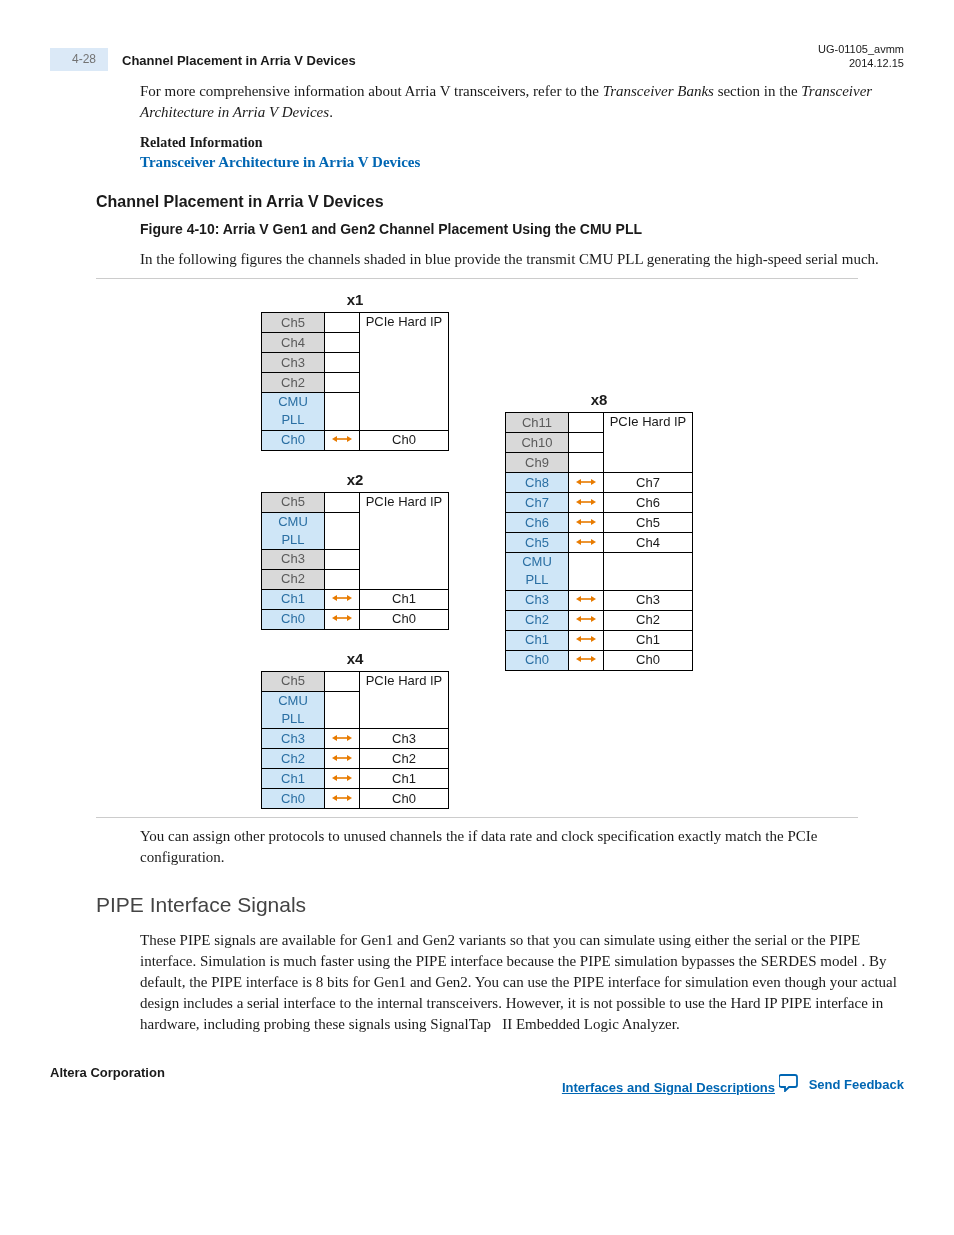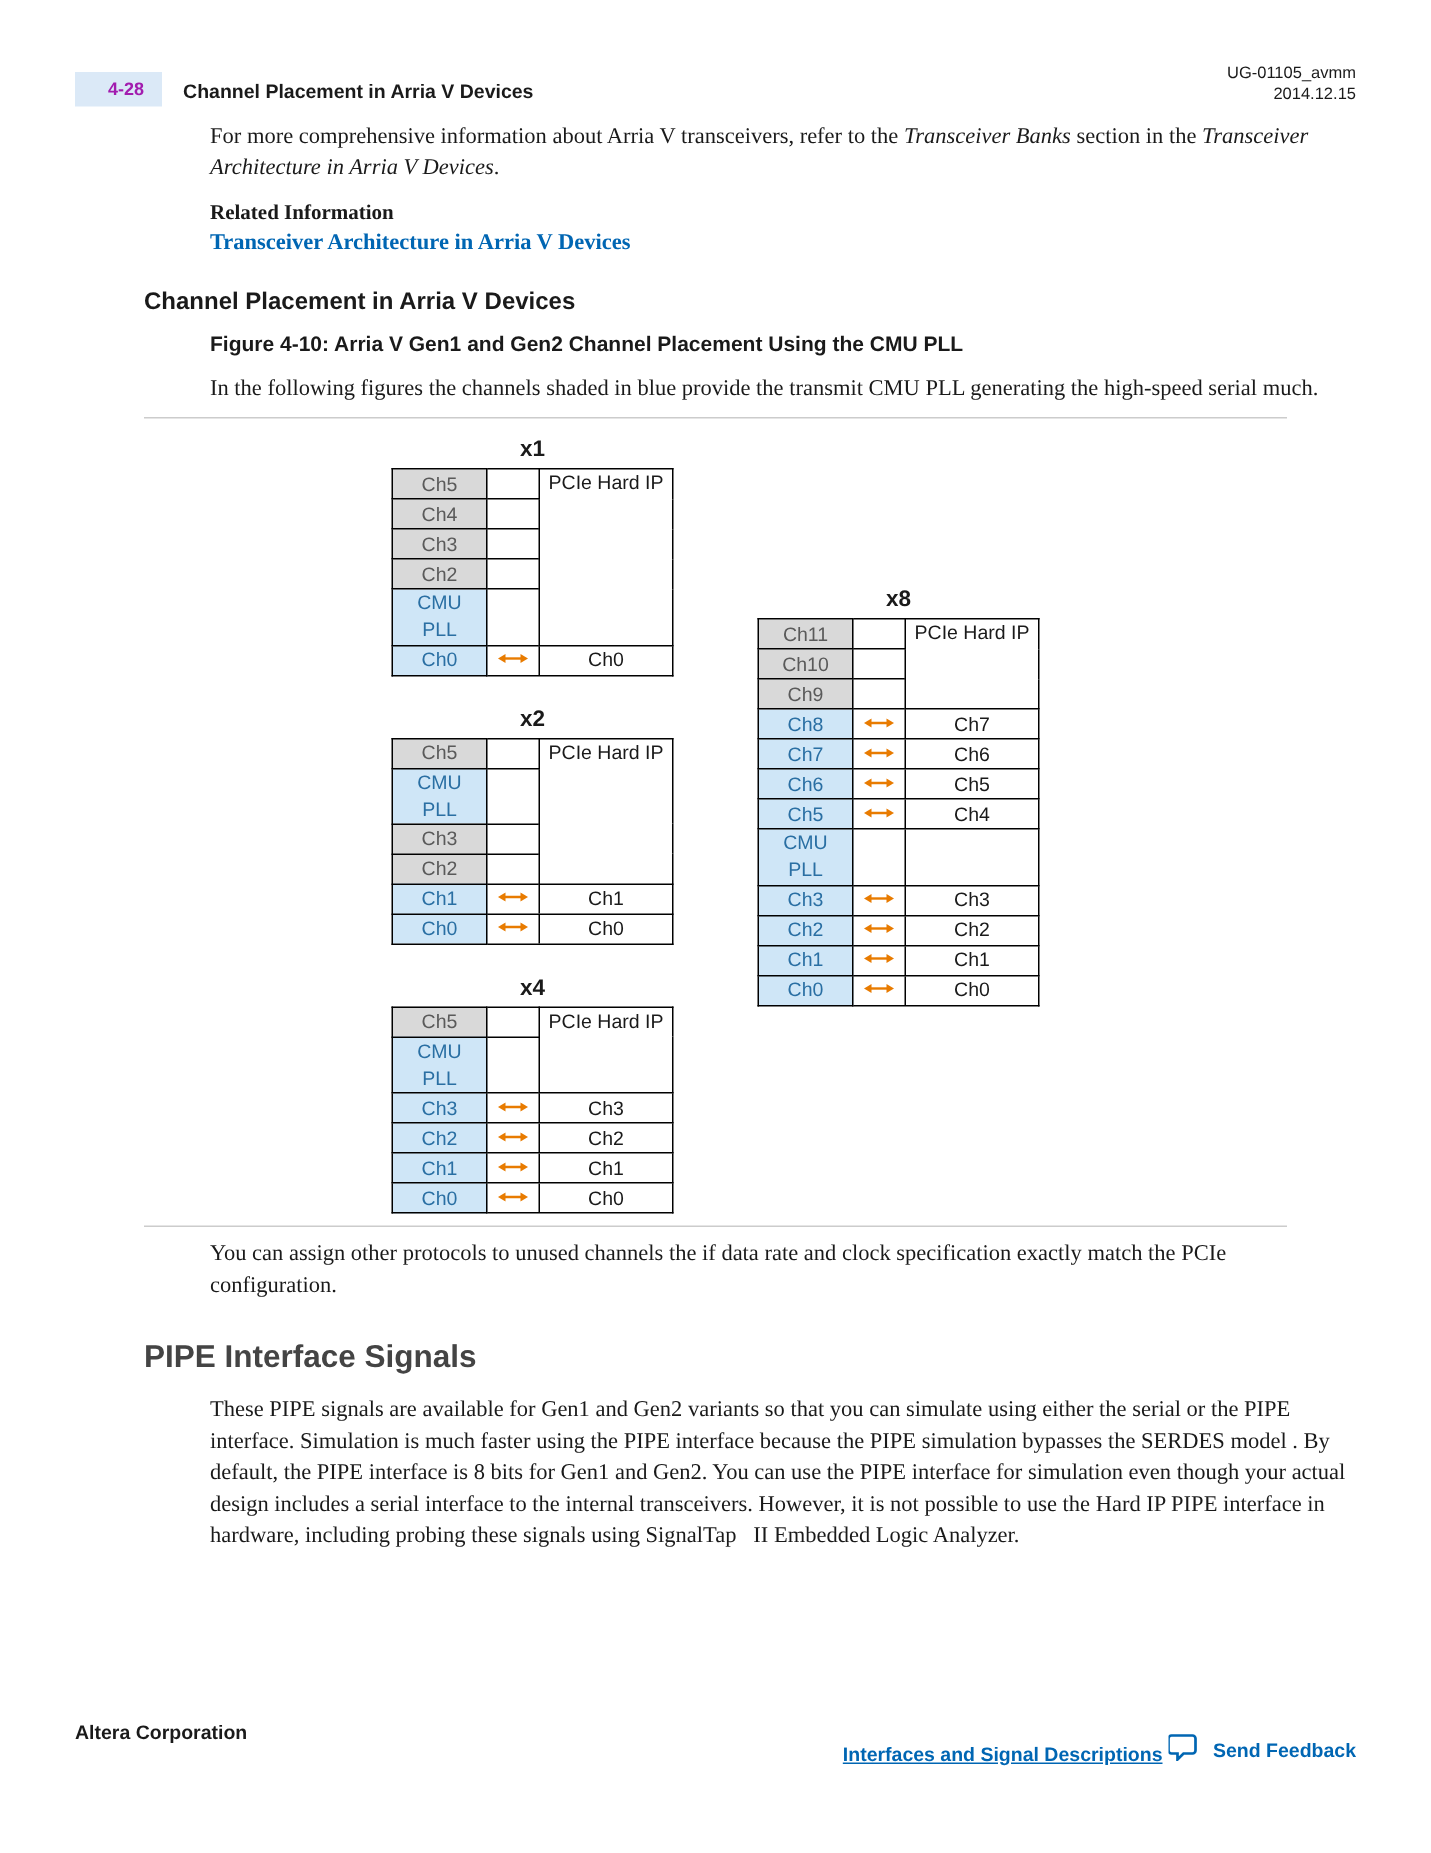--- a/index.html
+++ b/index.html
@@ -10,22 +10,22 @@
     color: #1a1a1a;
     margin: 0;
     padding: 42px 50px 40px 50px;
     width: 954px;
     box-sizing: border-box;
     background: #fff;
   }
   .header-row { display:flex; align-items:flex-end; margin-bottom: 10px;}
   .page-badge {
     background: #dbe9f7;
-    color: #a21caf;
-    font-weight: bold;
+    color: #737373;
+    font-weight: normal;
     font-size: 12px;
     padding: 3px 12px 3px 22px;
     font-family: "Myriad Pro", Arial, sans-serif;
   }
   .header-title {
     font-weight: bold;
     font-size: 13px;
     font-family: "Myriad Pro", Arial, sans-serif;
     margin-left: 14px;
   }
@@ -45,31 +45,31 @@
     margin: 18px 0 6px 46px;
   }
   .h-fig {
     font-family: "Myriad Pro", Arial, sans-serif;
     font-weight: bold;
     font-size: 14px;
     margin: 6px 0 10px 90px;
   }
   .h-major {
     font-family: "Myriad Pro", Arial, sans-serif;
-    font-weight: bold;
+    font-weight: normal;
     font-size: 21px;
     color: #444;
     margin: 22px 0 10px 46px;
   }
   .hr { border: none; border-top: 1px solid #ccc; margin: 8px 46px; }
   .related { font-weight: bold; font-size: 14px; margin-top: 10px; }
   .footer {
     display:flex;
     justify-content: space-between;
-    margin-top: 111px;
+    margin-top: 29px;
     font-family: "Myriad Pro", Arial, sans-serif;
     font-size: 13px;
   }
   .footer-left { font-weight: bold; }
   .footer-right { text-align:center; }
   .footer-right .linkline { color:#0066b3; font-weight:bold; }
   .feedback { display:inline-flex; align-items:center; gap:8px; margin-top:10px; color:#0066b3; font-weight:bold;}
 
   
   .figwrap { display:flex; gap:56px; justify-content:center; margin: 10px 0 6px 0;}

